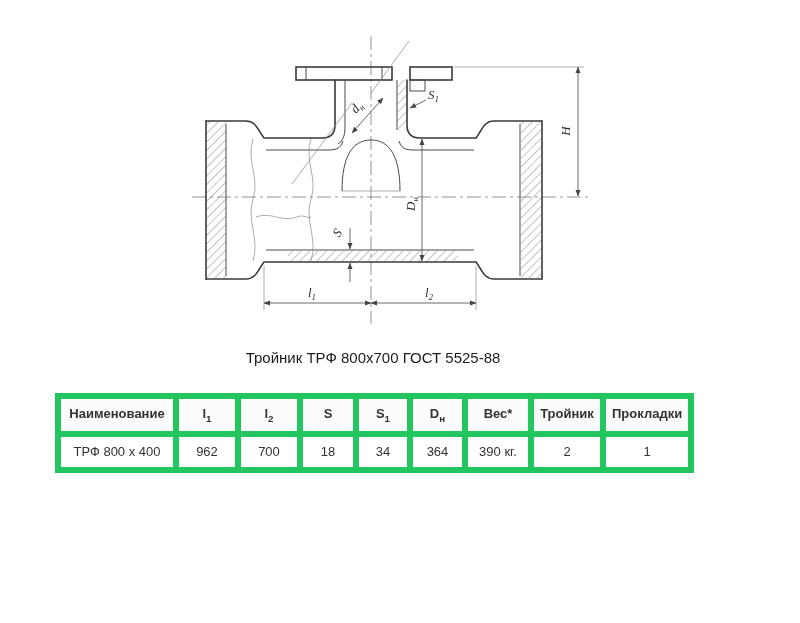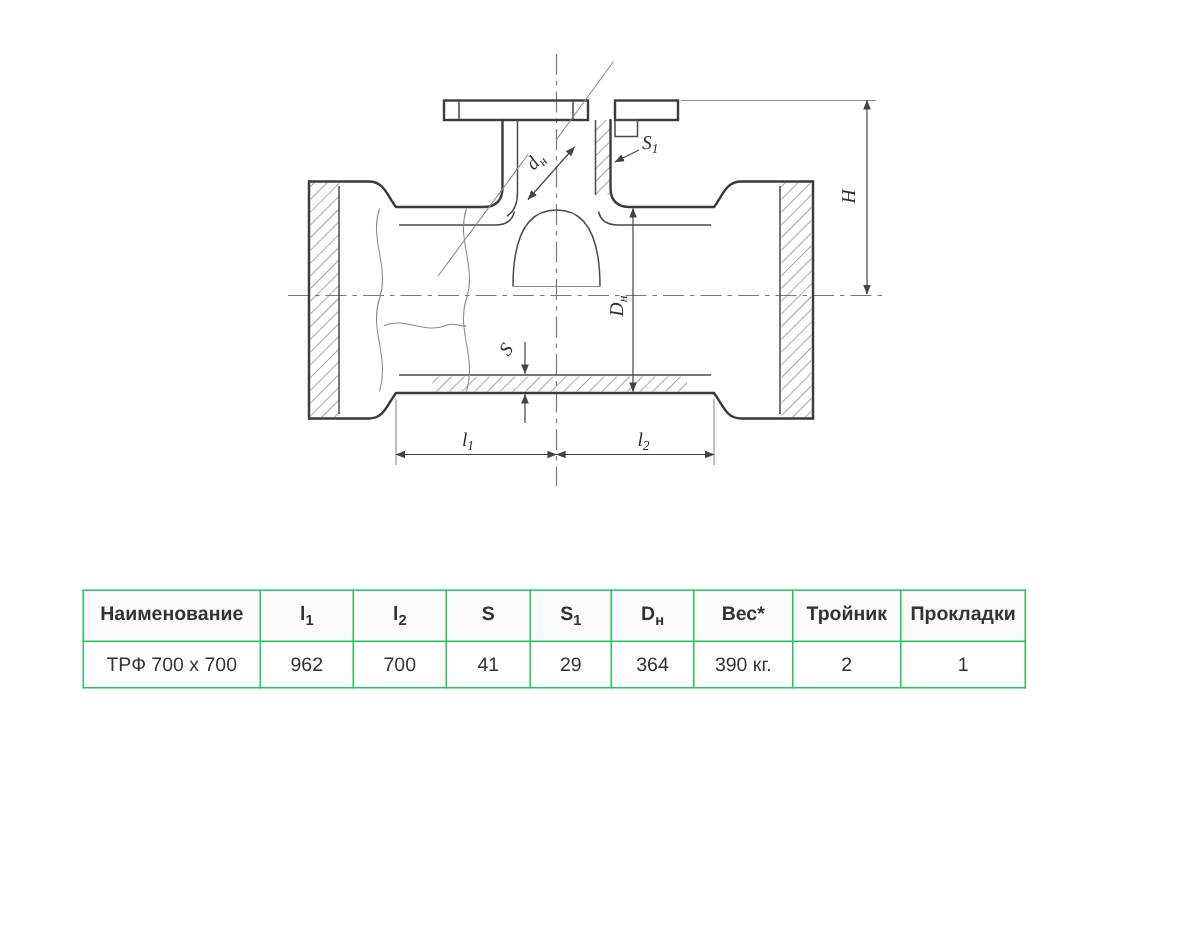--- a/index.html
+++ b/index.html
@@ -13,21 +13,21 @@
   .cl{stroke:#787878;stroke-width:0.8;fill:none;stroke-dasharray:14 4 3 4;}
   .dim{stroke:#444;stroke-width:0.8;fill:none;}
   .lbl{font-family:"Liberation Serif",serif;font-style:italic;font-size:13px;fill:#2e2e2e;}
   .sub{font-size:9px;}
   .hatchfill{fill:url(#hatch);stroke:none;}
   .caption{position:absolute;top:349px;left:0;width:746px;text-align:center;
            font-size:15px;color:#1c1c1c;}
   
   .spec-table{position:absolute;top:393px;left:55px;border-collapse:collapse;
               font-size:13px;color:#333;}
-  .spec-table th,.spec-table td{border:1px solid #22c55e;text-align:center;
+  .spec-table th,.spec-table td{border:6px solid #22c55e;text-align:center;
               padding:7px 6px;height:16px;}
   .spec-table th{font-weight:bold;background:#fbfbfb;}
   .spec-table sub{font-size:0.75em;}
   .col-name{width:118px;}
   .col-l1{width:62px;}.col-l2{width:62px;}.col-s{width:56px;}.col-s1{width:54px;}
   .col-dn{width:55px;}.col-ves{width:66px;}.col-man{width:72px;}.col-pro{width:76px;}
 </style>
 </head>
 <body>
 
@@ -111,20 +111,21 @@
         <text class="lbl" x="312" y="297" text-anchor="middle"><tspan>l</tspan><tspan class="sub" dy="3">1</tspan></text>
         <text class="lbl" x="429" y="297" text-anchor="middle"><tspan>l</tspan><tspan class="sub" dy="3">2</tspan></text>
 
         <line class="thin" x1="454" y1="67" x2="584" y2="67"></line>
         <line class="dim" x1="578" y1="67" x2="578" y2="196" marker-start="url(#arr)" marker-end="url(#arr)"></line>
         <text class="lbl" x="570" y="131" transform="rotate(-90 570 131)" text-anchor="middle"><tspan>H</tspan></text>
       </g>
     </svg>
   </div>
 
+  <div class="caption">Тройник ТРФ 800х700 ГОСТ 5525-88</div>
 
   <table class="spec-table">
     <colgroup>
       <col class="col-name">
         <col class="col-l1">
         <col class="col-l2">
         <col class="col-s">
       <col class="col-s1">
         <col class="col-dn">
         <col class="col-ves">
@@ -139,25 +140,25 @@
         <th><span>S</span><sub></sub></th>
         <th><span>S</span><sub>1</sub></th>
         <th><span>D</span><sub>н</sub></th>
         <th><span>Вес*</span><sub></sub></th>
         <th><span>Тройник</span><sub></sub></th>
         <th><span>Прокладки</span><sub></sub></th>
       </tr>
     </thead>
     <tbody>
       <tr>
-        <td>ТРФ 700 х 700</td>
+        <td>ТРФ 800 х 400</td>
         <td>962</td>
         <td>700</td>
-        <td>41</td>
-        <td>29</td>
+        <td>18</td>
+        <td>34</td>
         <td>364</td>
         <td>390 кг.</td>
         <td>2</td>
         <td>1</td>
       </tr>
     </tbody>
   </table>
 
 </div>
 

